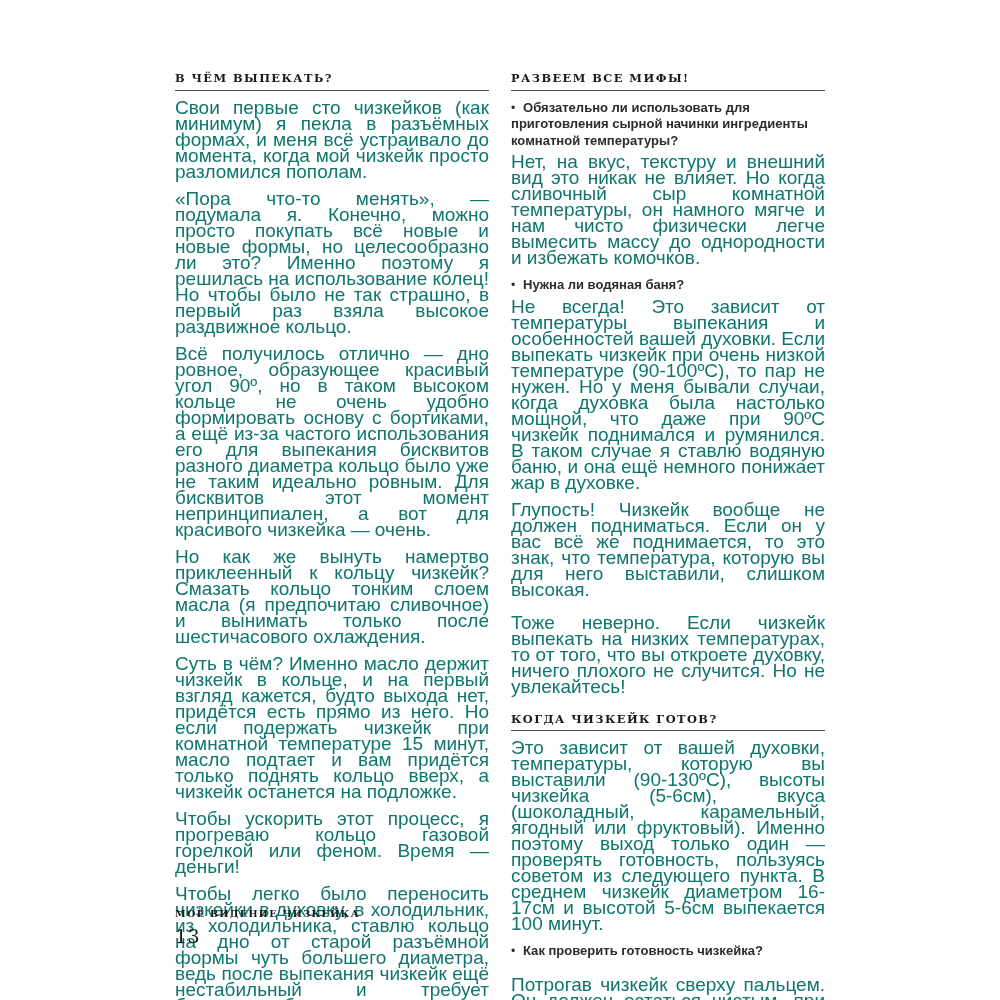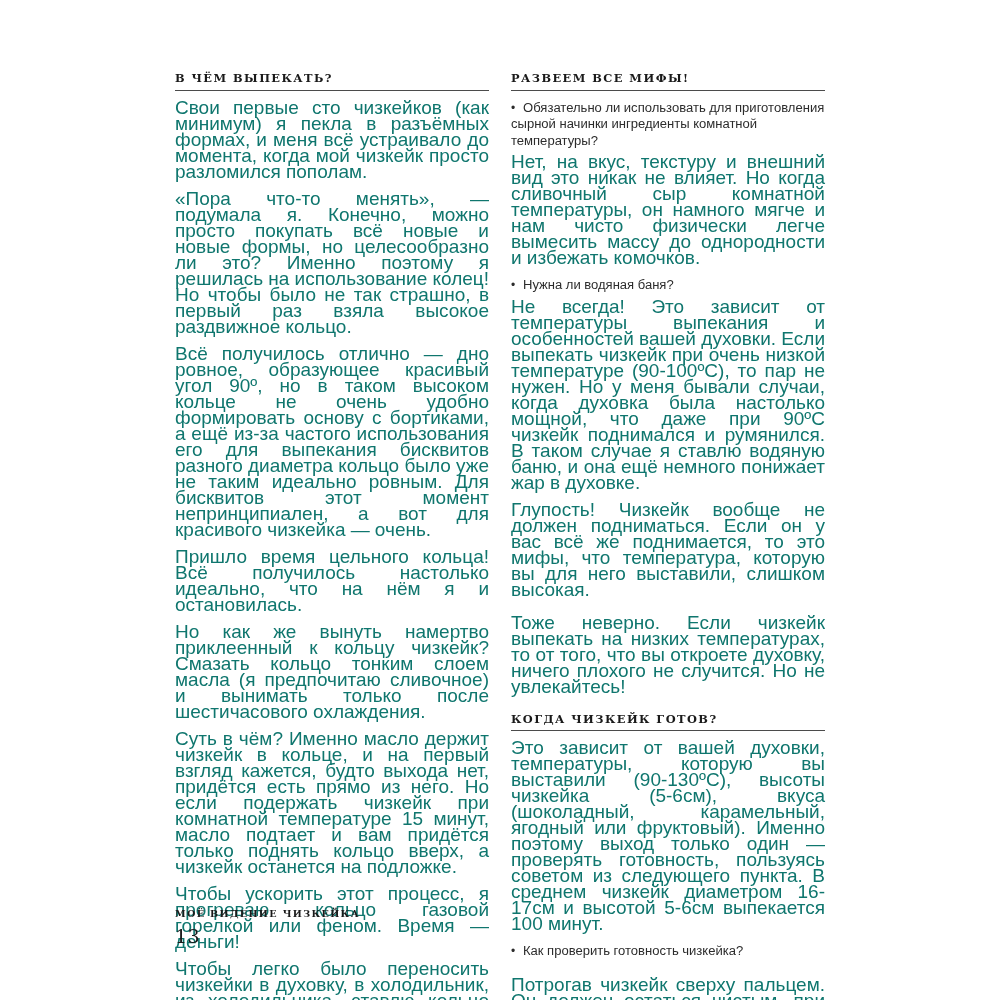--- a/index.html
+++ b/index.html
@@ -92,20 +92,21 @@
   p.question .bullet {
     display: inline-block;
     width: 12px;
     font-size: 12px;
     line-height: 16.6px;
     vertical-align: baseline;
     color: #2c2c2c;
   }
   p.question .qtext {
     display: inline;
+    font-weight: bold;
   }
 
   p.answer {
     margin: 0 0 11px 0;
   }
 
   .spacer-sm { height: 6px; }
 
   
   .footer {
@@ -146,21 +147,20 @@
 
     <div class="column">
 
       <div class="section-head">
         <span class="section-head-text">В чём выпекать?</span>
       </div>
 
       <p class="para">Свои первые сто чизкейков (как минимум) я пекла в разъёмных формах, и меня всё устраивало до момента, когда мой чизкейк просто разломился пополам.</p>
       <p class="para">«Пора что-то менять», — подумала я. Конечно, можно просто покупать всё новые и новые формы, но целесообразно ли это? Именно поэтому я решилась на использование колец! Но чтобы было не так страшно, в первый раз взяла высокое раздвижное кольцо.</p>
       <p class="para">Всё получилось отлично — дно ровное, образующее красивый угол 90º, но в таком высоком кольце не очень удобно формировать основу с бортиками, а ещё из-за частого использования его для выпекания бисквитов разного диаметра кольцо было уже не таким идеально ровным. Для бисквитов этот момент непринципиален, а вот для красивого чизкейка — очень.</p>
-      <p class="para">Пришло время цельного кольца! Всё получилось настолько идеально, что на нём я и остановилась.</p>
       <p class="para">Но как же вынуть намертво приклеенный к кольцу чизкейк? Смазать кольцо тонким слоем масла (я предпочитаю сливочное) и вынимать только после шестичасового охлаждения.</p>
       <p class="para">Суть в чём? Именно масло держит чизкейк в кольце, и на первый взгляд кажется, будто выхода нет, придётся есть прямо из него. Но если подержать чизкейк при комнатной температуре 15 минут, масло подтает и вам придётся только поднять кольцо вверх, а чизкейк останется на подложке.</p>
       <p class="para">Чтобы ускорить этот процесс, я прогреваю кольцо газовой горелкой или феном. Время — деньги!</p>
       <p class="para">Чтобы легко было переносить чизкейки в духовку, в холодильник, из холодильника, ставлю кольцо на дно от старой разъёмной формы чуть большего диаметра, ведь после выпекания чизкейк ещё нестабильный и требует бережного обращения.</p>
       <p class="para">Можно, конечно, положить кольцо на противень, но в таком случае вы не сможете им пользоваться, пока чизкейки полностью не охладятся.</p>
 
     </div>
 
     <div class="column">
 
@@ -171,21 +171,21 @@
       <p class="para question">
         <span class="bullet">•</span><span class="qtext">Обязательно ли использовать для приготовления сырной начинки ингредиенты комнатной температуры?</span>
       </p>
       <p class="para answer">Нет, на вкус, текстуру и внешний вид это никак не влияет. Но когда сливочный сыр комнатной температуры, он намного мягче и нам чисто физически легче вымесить массу до однородности и избежать комочков.</p>
 
       <p class="para question">
         <span class="bullet">•</span><span class="qtext">Нужна ли водяная баня?</span>
       </p>
       <p class="para answer">Не всегда! Это зависит от температуры выпекания и особенностей вашей духовки. Если выпекать чизкейк при очень низкой температуре (90-100ºС), то пар не нужен. Но у меня бывали случаи, когда духовка была настолько мощной, что даже при 90ºС чизкейк поднимался и румянился. В таком случае я ставлю водяную баню, и она ещё немного понижает жар в духовке.</p>
 
-      <p class="para answer">Глупость! Чизкейк вообще не должен подниматься. Если он у вас всё же поднимается, то это мифы, что температура, которую вы для него выставили, слишком высокая.</p>
+      <p class="para answer">Глупость! Чизкейк вообще не должен подниматься. Если он у вас всё же поднимается, то это знак, что температура, которую вы для него выставили, слишком высокая.</p>
 
       <div class="spacer-sm"></div>
 
       <p class="para answer">Тоже неверно. Если чизкейк выпекать на низких температурах, то от того, что вы откроете духовку, ничего плохого не случится. Но не увлекайтесь!</p>
 
       <div class="section-head second">
         <span class="section-head-text">Когда чизкейк готов?</span>
       </div>
 
       <p class="para answer">Это зависит от вашей духовки, температуры, которую вы выставили (90-130ºС), высоты чизкейка (5-6см), вкуса (шоколадный, карамельный, ягодный или фруктовый). Именно поэтому выход только один — проверять готовность, пользуясь советом из следующего пункта. В среднем чизкейк диаметром 16-17см и высотой 5-6см выпекается 100 минут.</p>

